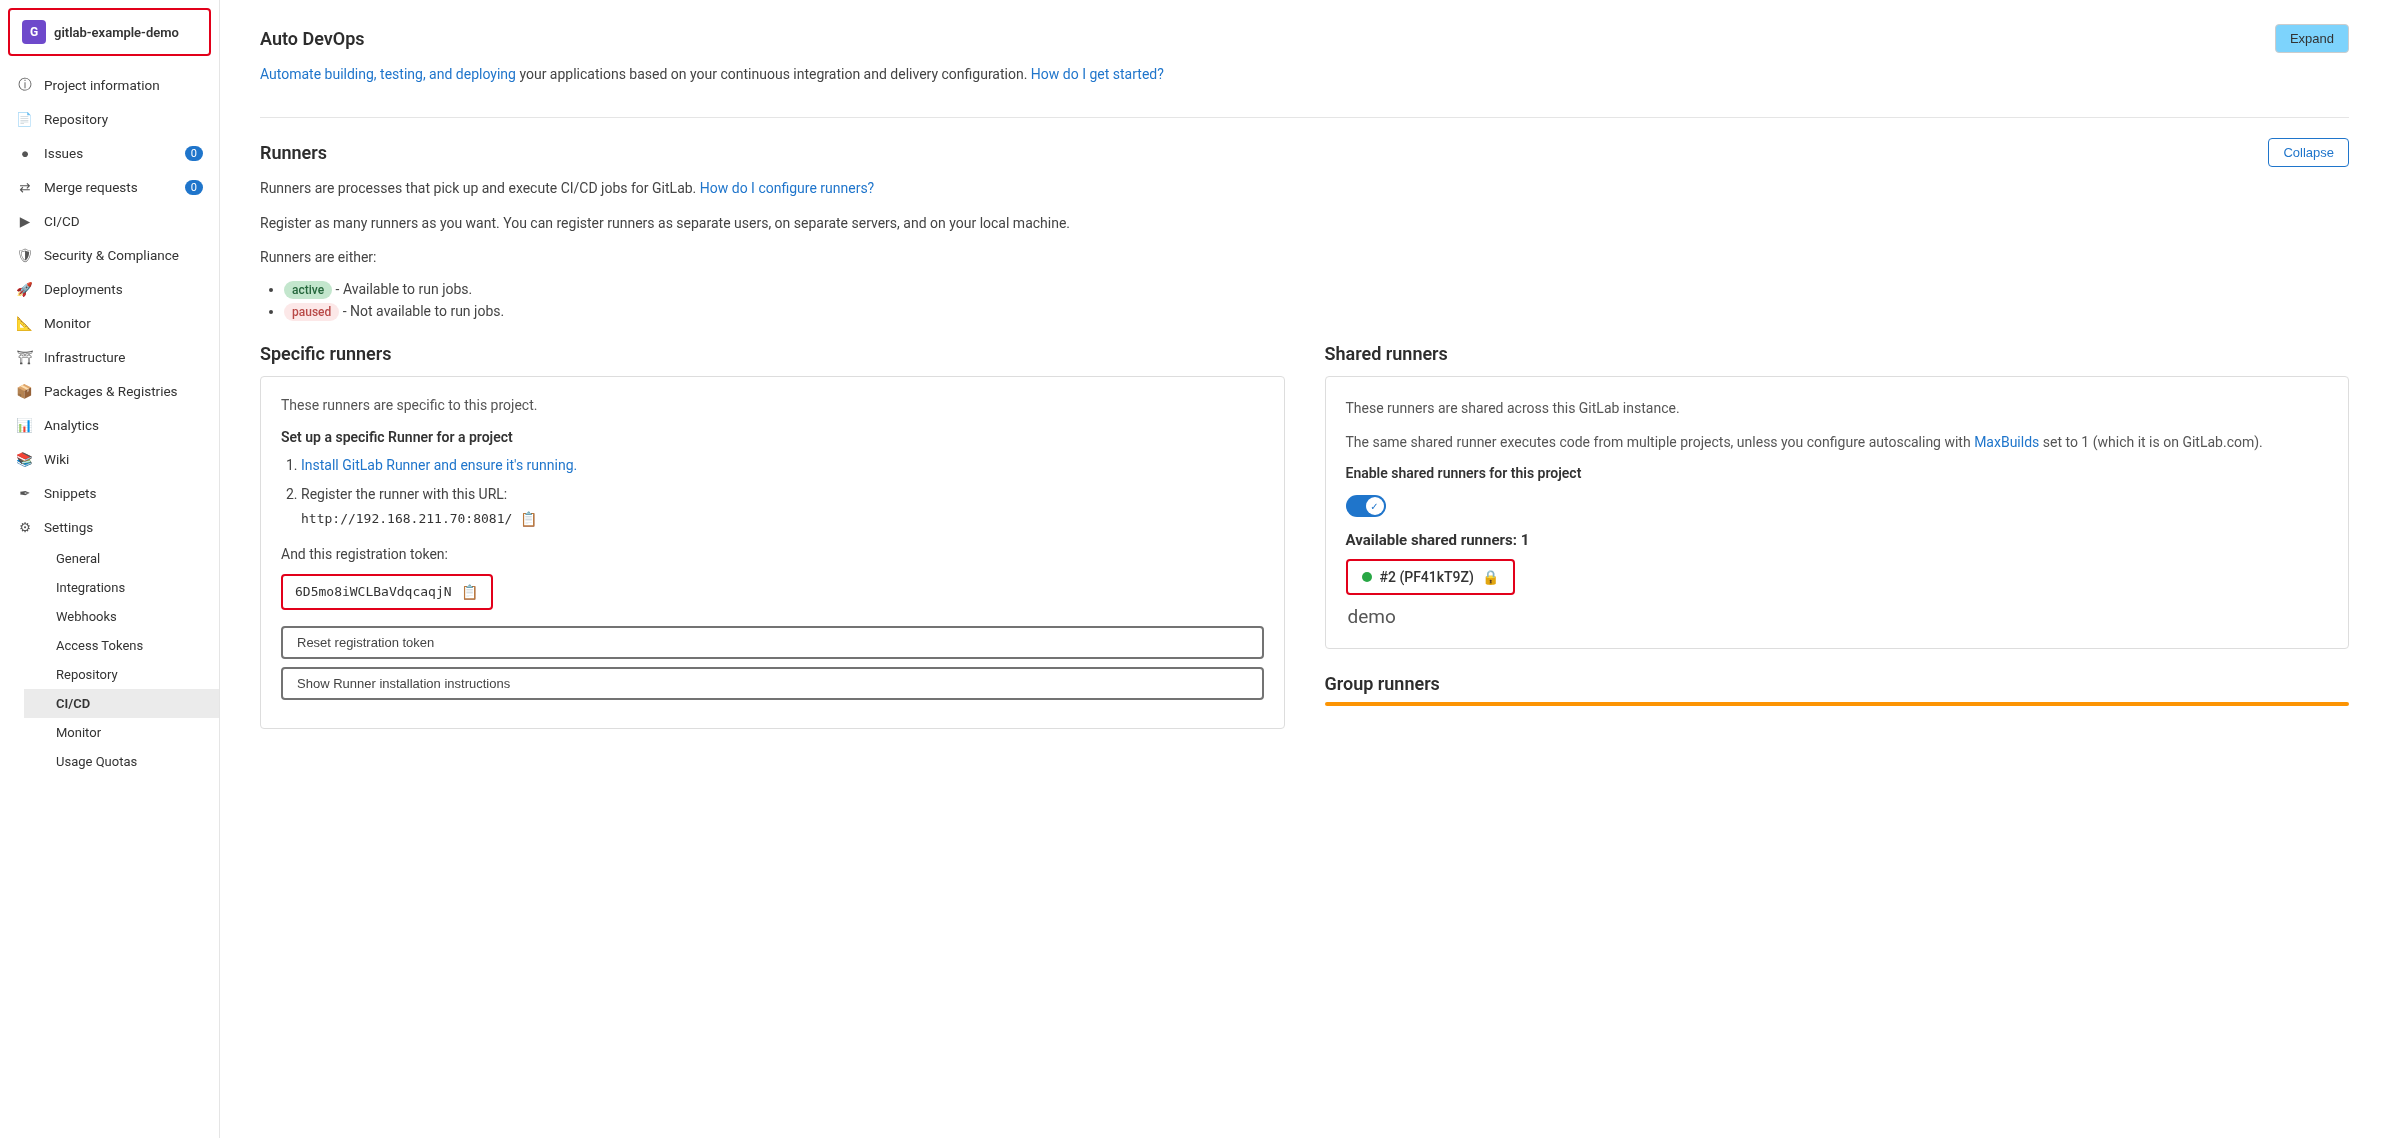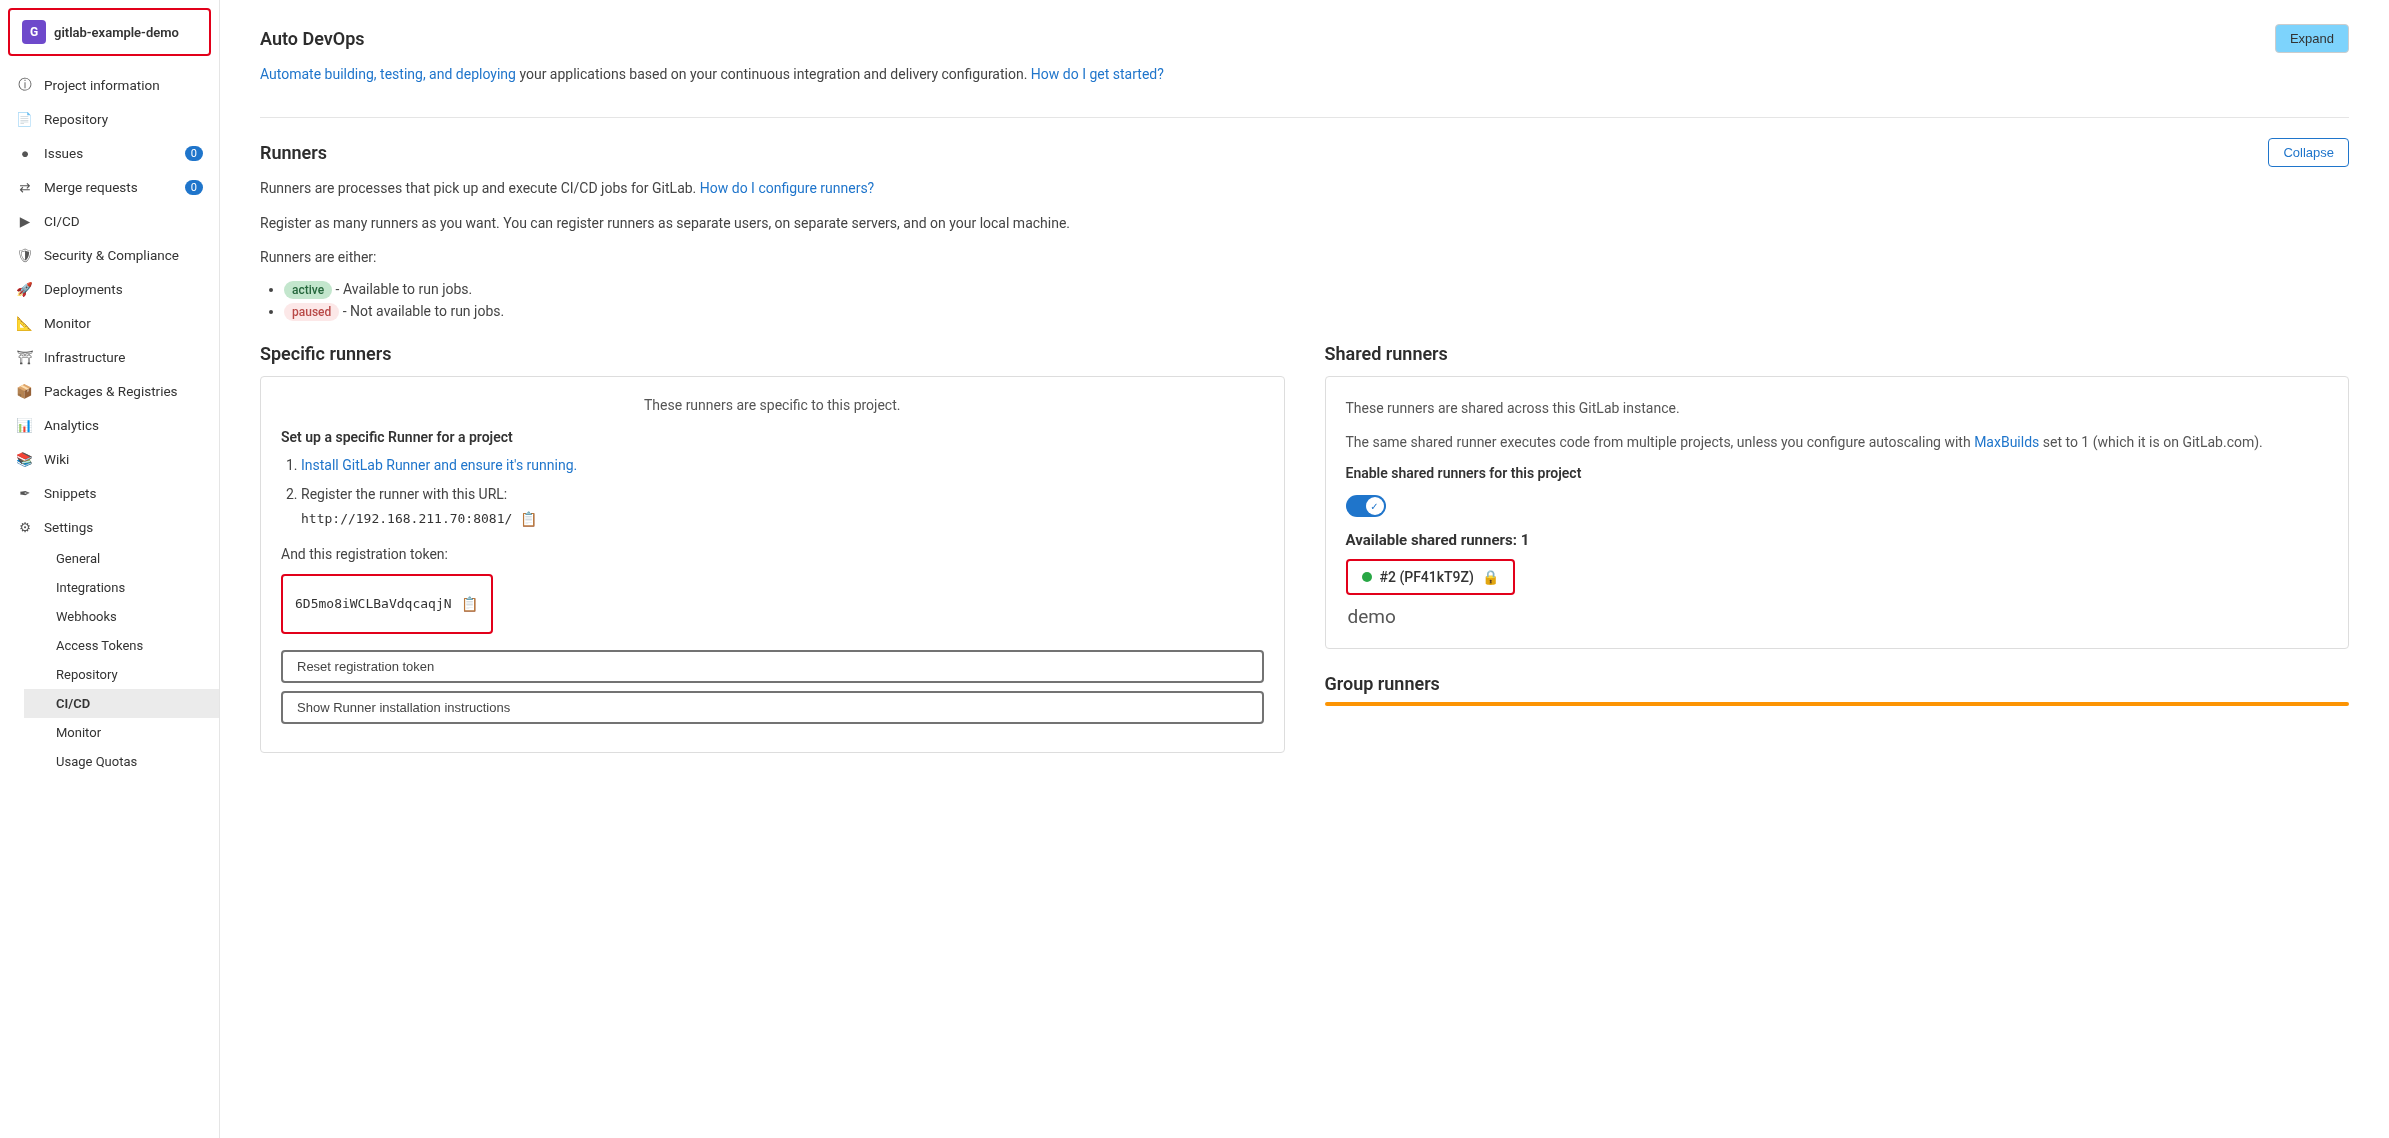--- a/index.html
+++ b/index.html
@@ -38,27 +38,27 @@
     .bullet-list { list-style: disc; padding-left: 24px; margin-top: 0; }
     .bullet-list li { margin-bottom: 6px; color: #444; font-size: 14px; }
 
     
     .runners-cols { display: flex; gap: 40px; margin-top: 24px; }
     .runners-col { flex: 1; }
     .col-title { font-size: 18px; font-weight: 600; margin-bottom: 12px; color: #2d2d2d; }
 
     
     .specific-box { border: 1px solid #ddd; border-radius: 4px; padding: 20px; }
-    .specific-box-desc { color: #555; font-size: 14px; margin-bottom: 16px; text-align: center; }
+    .specific-box-desc { color: #555; font-size: 14px; margin-bottom: 16px; }
     .setup-title { font-weight: 600; font-size: 14px; margin-bottom: 10px; }
     .setup-steps { list-style: decimal; padding-left: 20px; margin-bottom: 16px; }
     .setup-steps li { margin-bottom: 8px; color: #444; font-size: 14px; line-height: 1.5; }
     .url-row { display: flex; align-items: center; gap: 8px; margin-top: 4px; font-family: monospace; font-size: 13px; color: #333; }
     .copy-icon { cursor: pointer; color: #555; font-size: 14px; }
-    .token-box { border: 2px solid #e2001a; border-radius: 4px; padding: 20px 12px; display: inline-flex; align-items: center; gap: 10px; margin-top: 6px; font-family: monospace; font-size: 13px; background: #fff; }
+    .token-box { border: 2px solid #e2001a; border-radius: 4px; padding: 8px 12px; display: inline-flex; align-items: center; gap: 10px; margin-top: 6px; font-family: monospace; font-size: 13px; background: #fff; }
     .and-token { font-size: 14px; color: #444; margin-top: 12px; margin-bottom: 6px; }
 
     
     .shared-box { border: 1px solid #ddd; border-radius: 4px; padding: 20px; }
     .shared-box-desc { color: #555; font-size: 14px; margin-bottom: 12px; line-height: 1.6; }
     .enable-row { display: flex; align-items: center; gap: 10px; margin-bottom: 14px; }
     .enable-label { font-weight: 600; font-size: 14px; }
     .toggle { width: 40px; height: 22px; background: #1f75cb; border-radius: 11px; position: relative; cursor: pointer; display: flex; align-items: center; }
     .toggle-knob { width: 18px; height: 18px; background: #fff; border-radius: 50%; position: absolute; right: 2px; top: 2px; display: flex; align-items: center; justify-content: center; font-size: 10px; color: #1f75cb; }
     .available-title { font-weight: 700; font-size: 15px; margin-bottom: 10px; }

